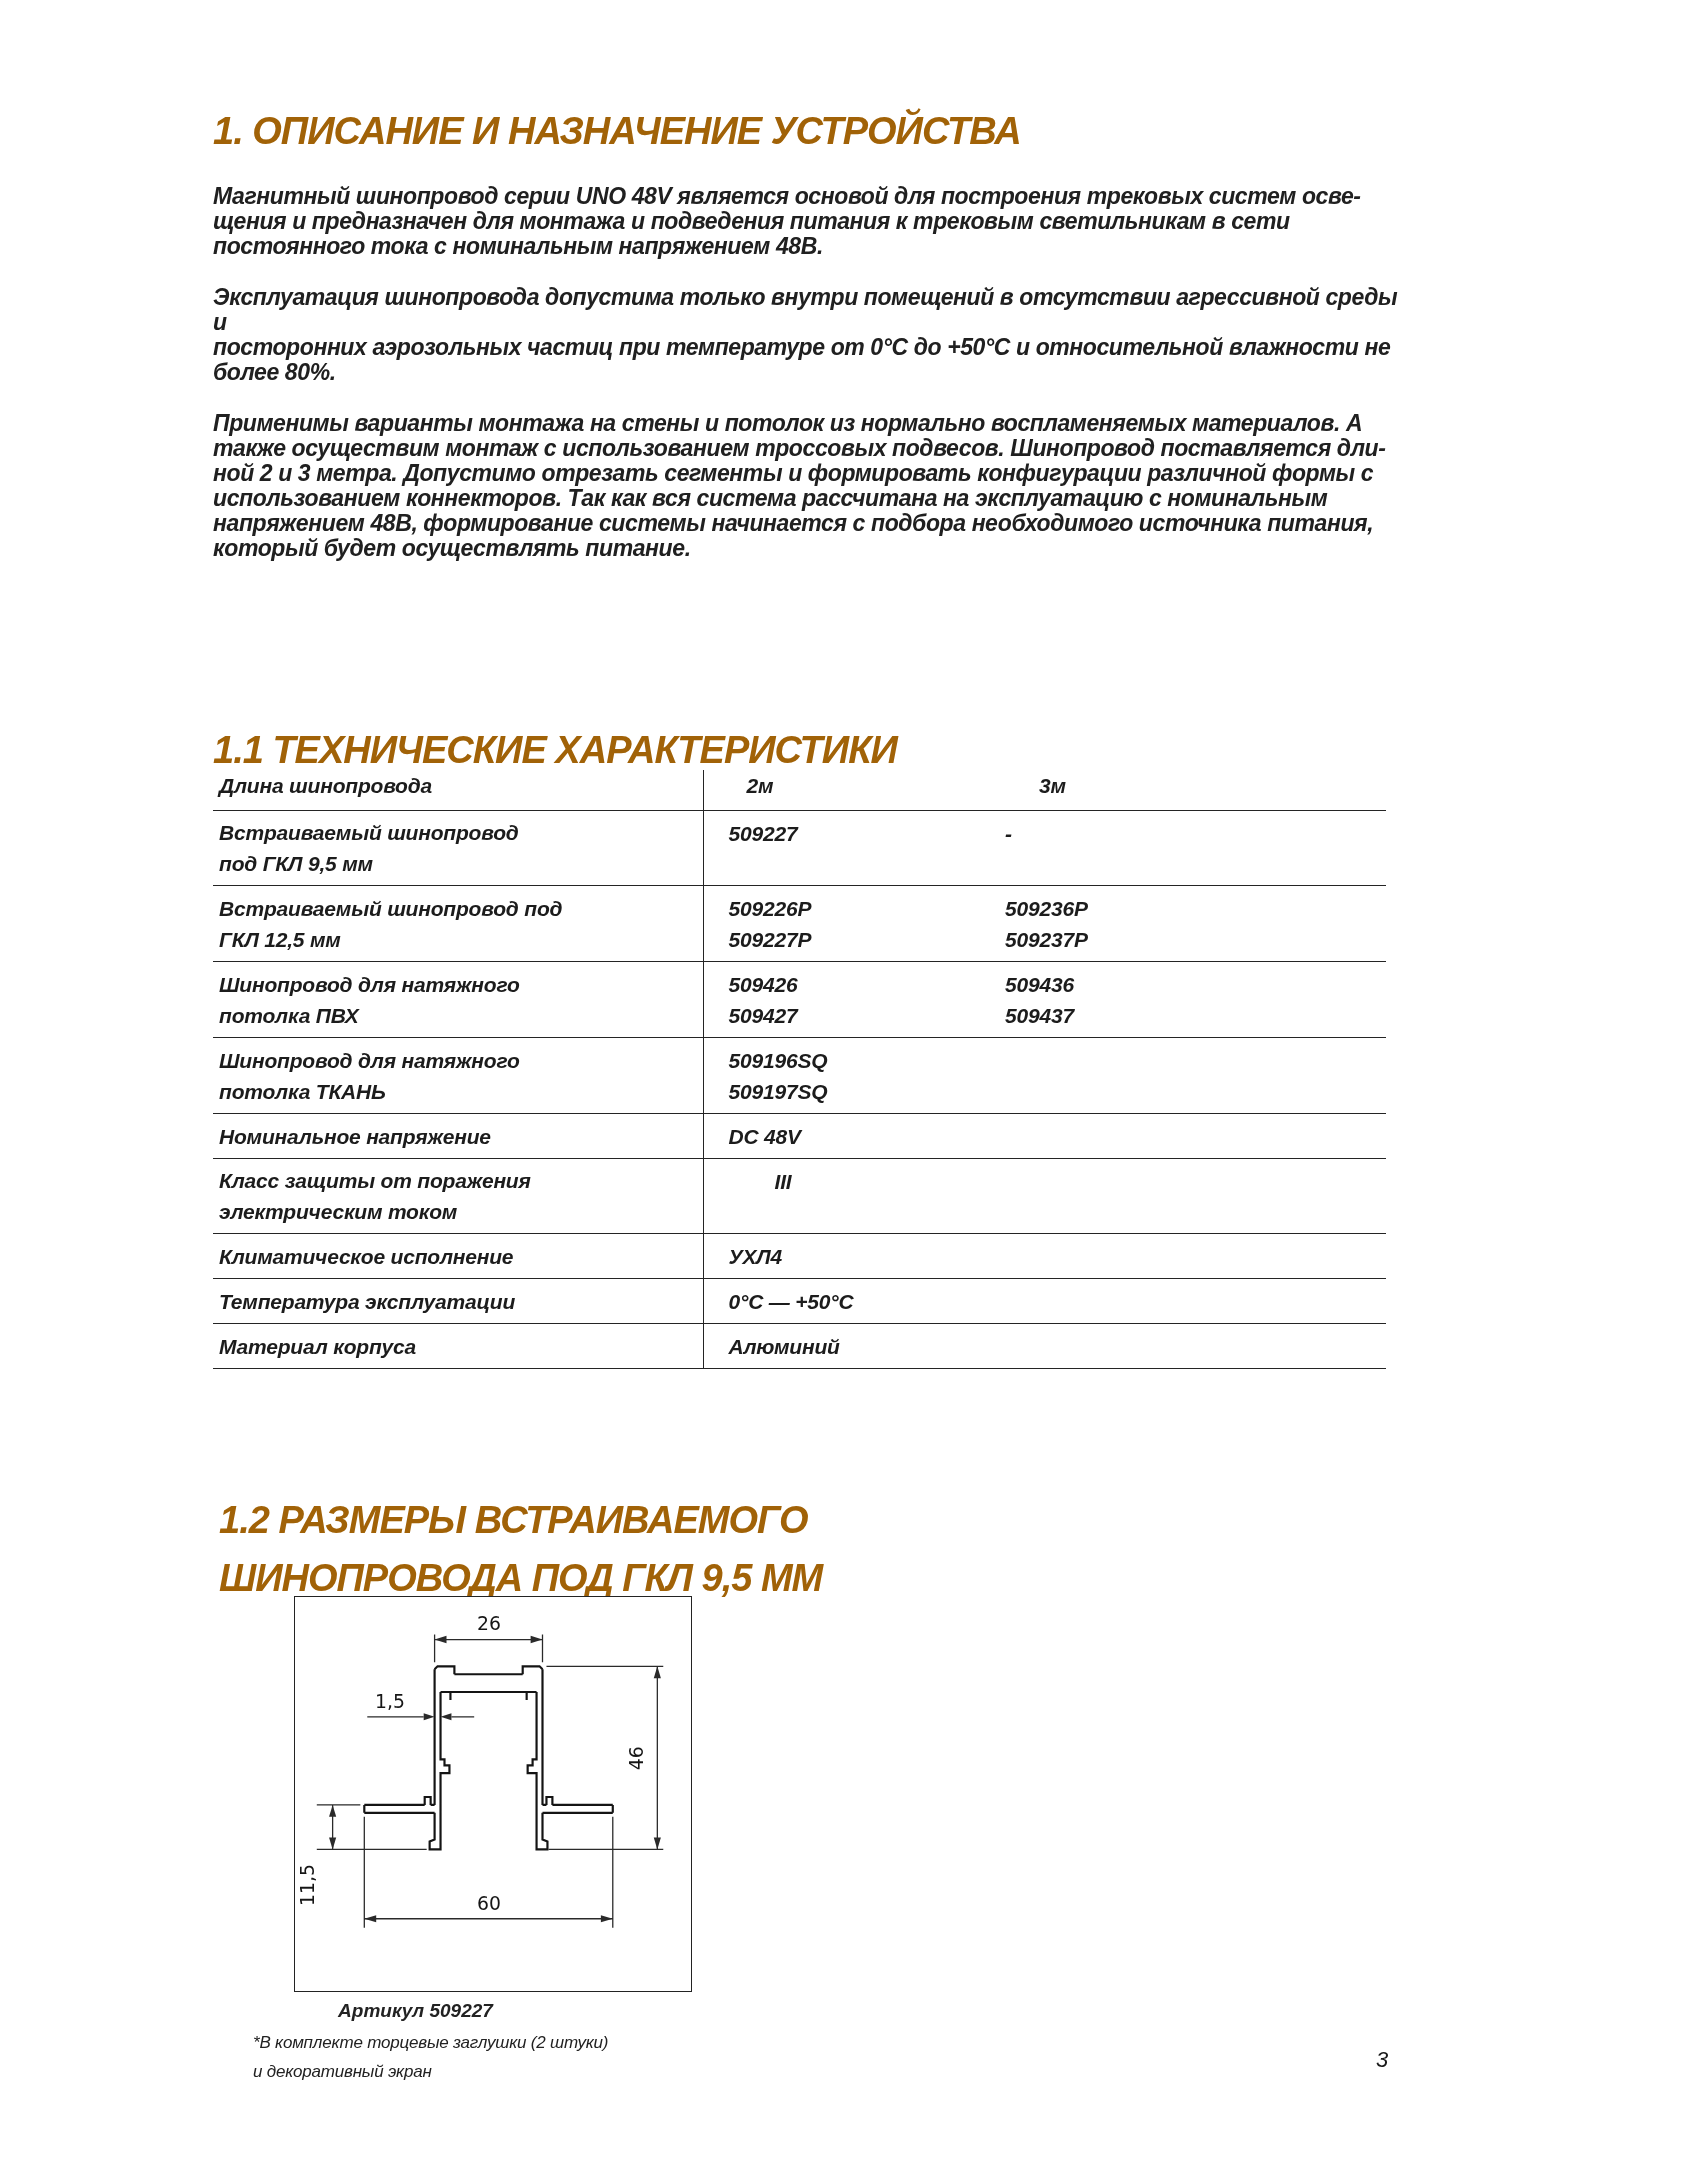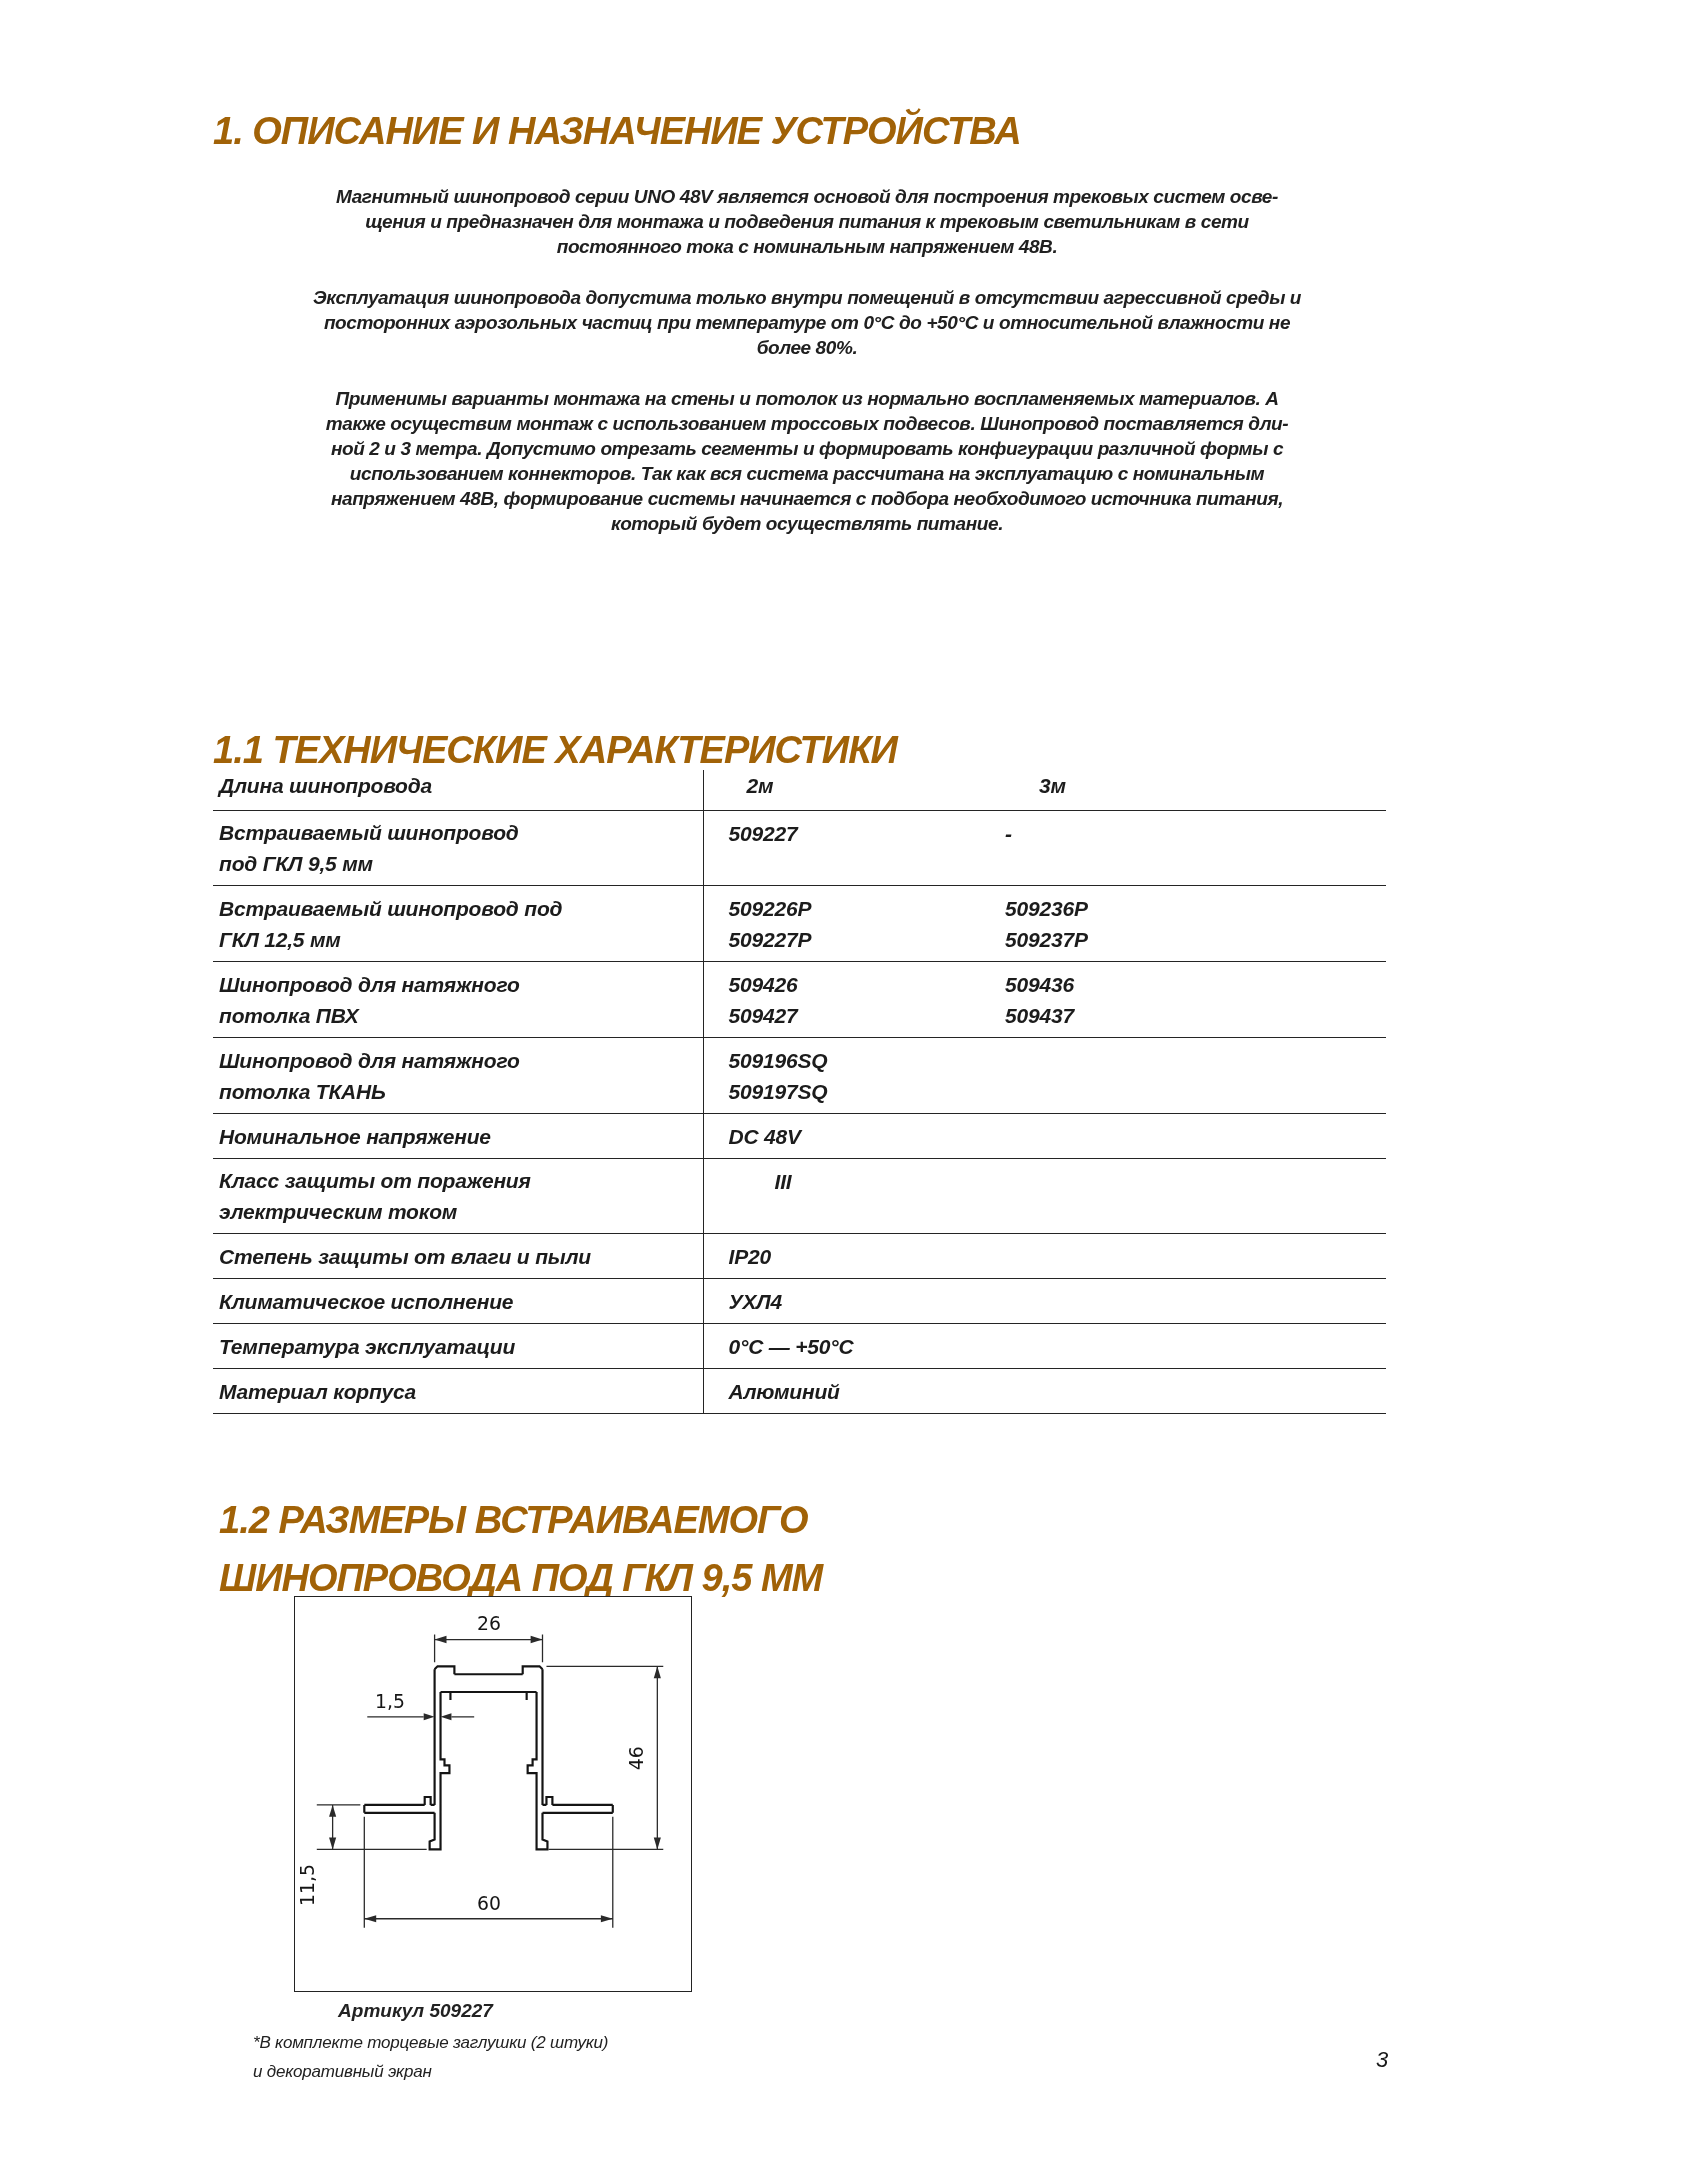--- a/index.html
+++ b/index.html
@@ -10,22 +10,22 @@
   .abs{position:absolute;}
   .heading{
     font-size:38px;font-weight:700;font-style:italic;letter-spacing:-1px;color:#a16207;
     white-space:pre-line;
   }
   #title1{left:213px;top:85px;}
   #title11{left:213px;top:697px;}
   #title12{left:219px;top:1459px;line-height:58px;}
   #paras{left:213px;top:184px;width:1188px;}
   .para{
-    margin:0 0 26px 0;font-size:19px;line-height:25px;font-weight:700;font-style:italic;
-    letter-spacing:-0.4px;white-space:pre-line;color:#202020;text-align:center;
+    margin:0 0 26px 0;font-size:23px;line-height:25px;font-weight:700;font-style:italic;
+    letter-spacing:-0.4px;white-space:pre-line;color:#202020;
   }
   
   #spec-table{
     position:absolute;left:213px;top:770px;width:1173px;
     border-collapse:collapse;table-layout:fixed;
   }
   #spec-table th,#spec-table td{
     font-size:21px;font-style:italic;font-weight:700;line-height:31px;
     letter-spacing:-0.2px;text-align:left;white-space:pre-line;color:#1c1c1c;
   }
@@ -129,25 +129,20 @@
         <td class="val v2">DC 48V</td>
         <td class="val v3"></td>
       </tr>
       <tr class="r7">
         <td class="lab">Класс защиты от поражения
 электрическим током</td>
         <td class="val v2">III</td>
         <td class="val v3"></td>
       </tr>
       <tr>
-        <td class="lab">Степень защиты от влаги и пыли</td>
-        <td class="val v2">IP20</td>
-        <td class="val v3"></td>
-      </tr>
-      <tr>
         <td class="lab">Климатическое исполнение</td>
         <td class="val v2">УХЛ4</td>
         <td class="val v3"></td>
       </tr>
       <tr>
         <td class="lab">Температура эксплуатации</td>
         <td class="val v2">0°С — +50°С</td>
         <td class="val v3"></td>
       </tr>
       <tr>

